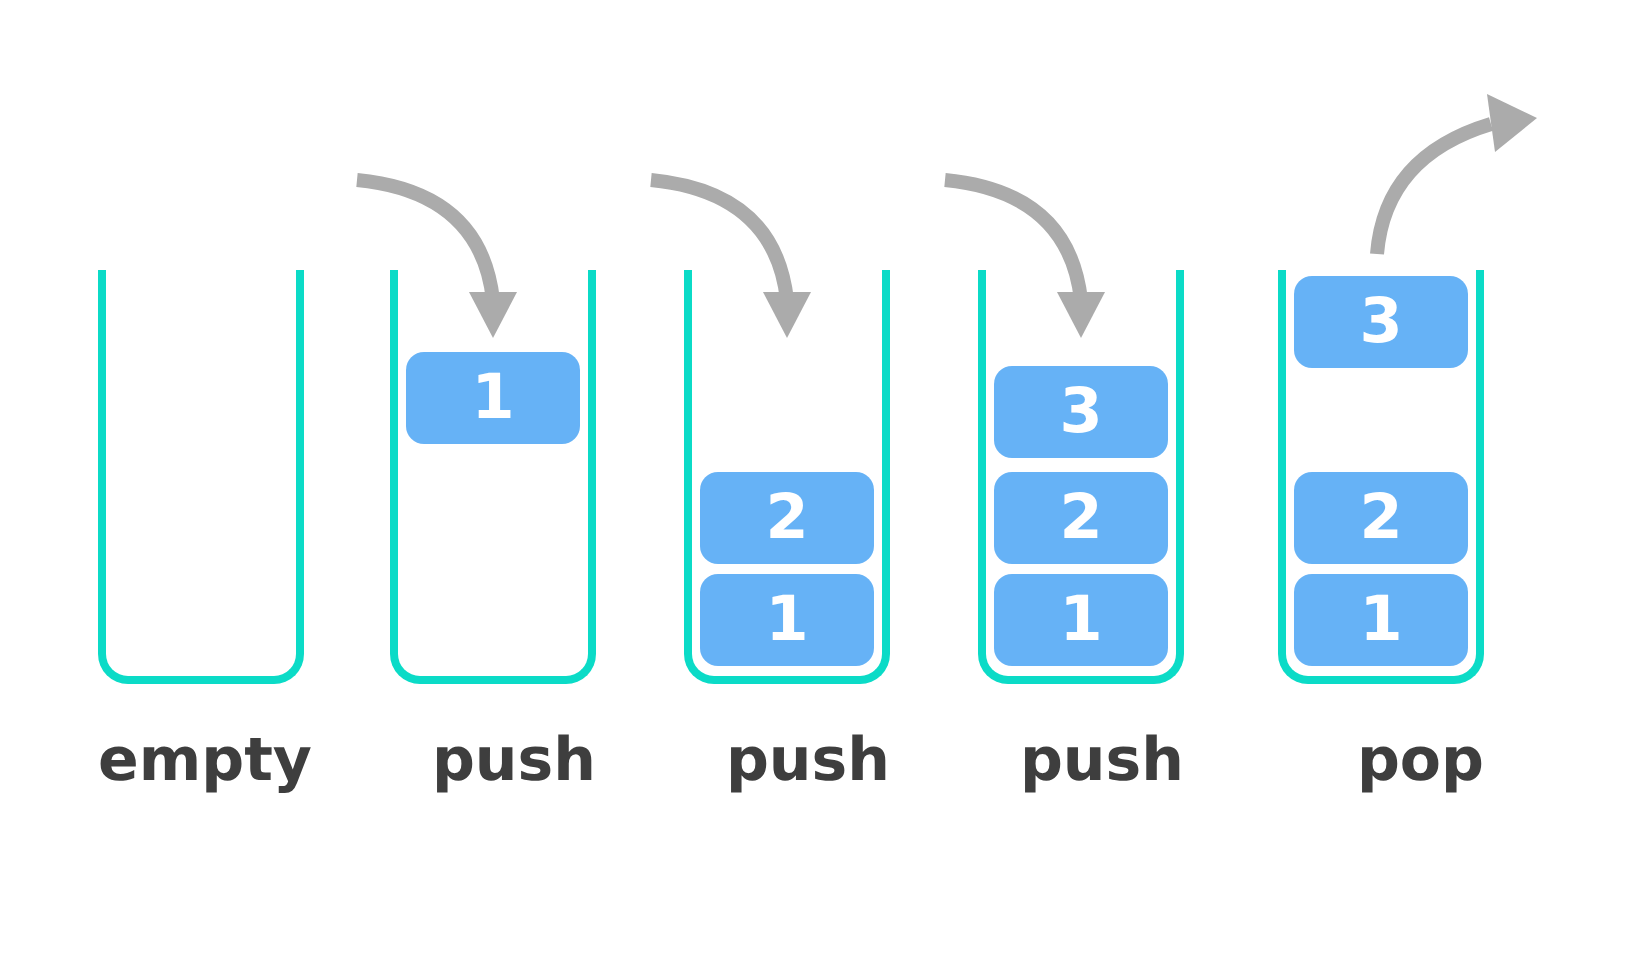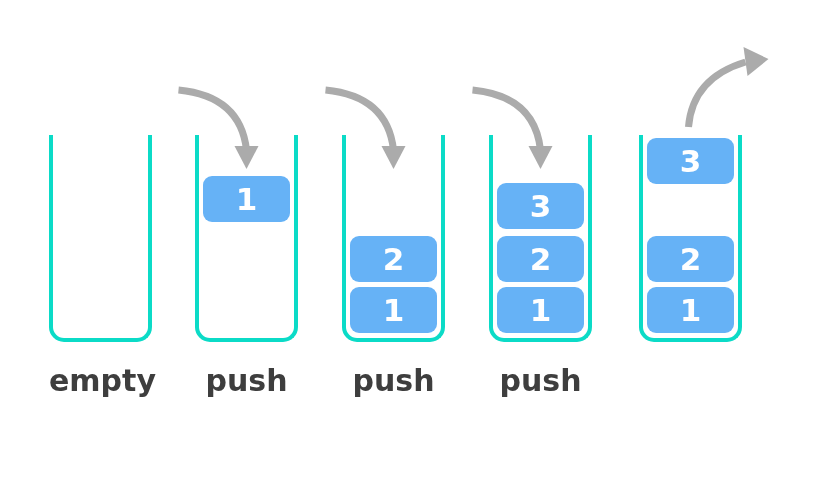--- a/index.html
+++ b/index.html
@@ -18,21 +18,21 @@
     position:absolute;left:4px;width:87px;height:46px;border-radius:9px;
     background:var(--blue);color:#ffffff;font-weight:bold;font-size:31px;
     display:flex;align-items:center;justify-content:center;line-height:1;
   }
   .slot-popping{top:3px;}
   .slot-falling{top:41px;}
   .slot-top{top:48px;}
   .slot-mid{top:101px;}
   .slot-bottom{top:152px;}
   .label{
-    position:absolute;top:362px;left:0;width:100%;text-align:center;
+    position:absolute;top:362px;left:0;width:100%;text-align:right;
     font-size:30px;font-weight:bold;color:var(--labelcol);line-height:37px;
   }
 </style>
 </head>
 <body>
 
 <div class="canvas" id="canvas" style="background: rgb(255, 255, 255); --teal: #0bdbc7; --blue: #66b2f6; --labelcol: #3e3e3e;">
   <svg class="arrow-layer" id="arrow-layer" width="814" height="482" viewBox="0 0 814 482" xmlns="http://www.w3.org/2000/svg">
       <g>
         <path d="M 178.5 90 Q 240.5 96 246.5 150" fill="none" stroke="#ababab" stroke-width="7" stroke-linecap="butt"></path>
@@ -83,14 +83,17 @@
       <div class="label">
         <div>push</div>
       </div>
     </div>
     <div class="stage" style="left: 639px;">
       <div class="stack">
         <div class="item slot-popping" style="color: rgb(255, 255, 255);">3</div>
         <div class="item slot-mid" style="color: rgb(255, 255, 255);">2</div>
         <div class="item slot-bottom" style="color: rgb(255, 255, 255);">1</div>
       </div>
+      <div class="label">
+        <div>pop</div>
+      </div>
     </div>
   </div>
 
 </body></html>

